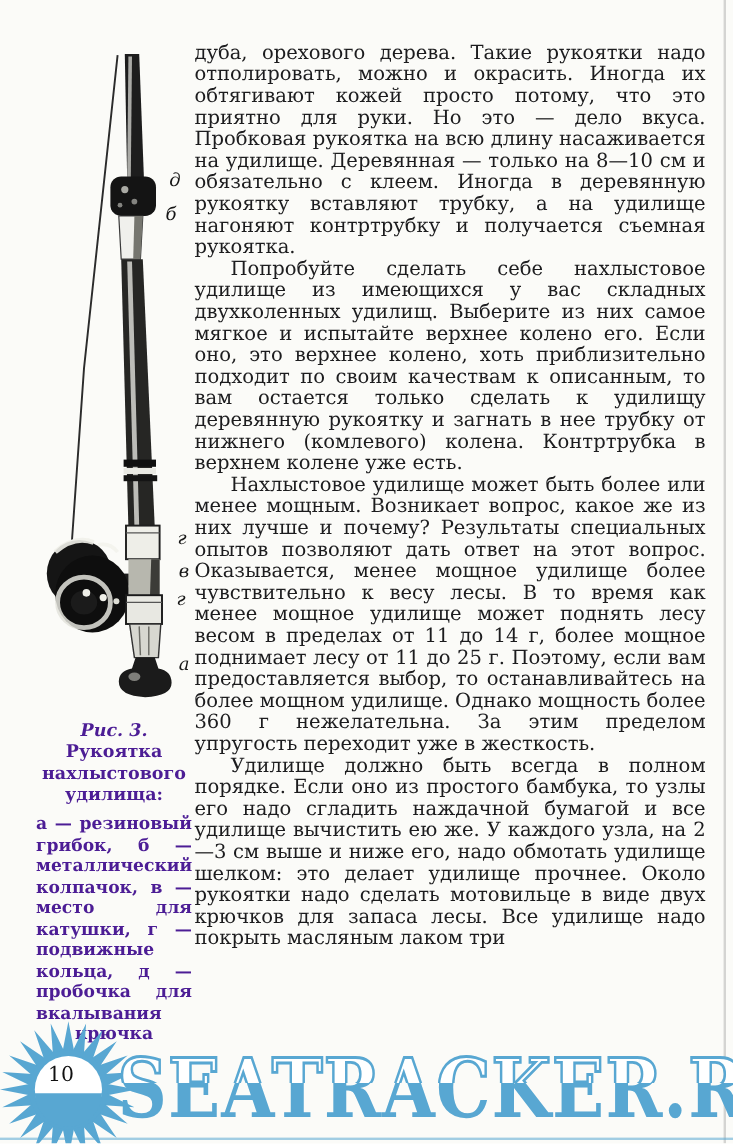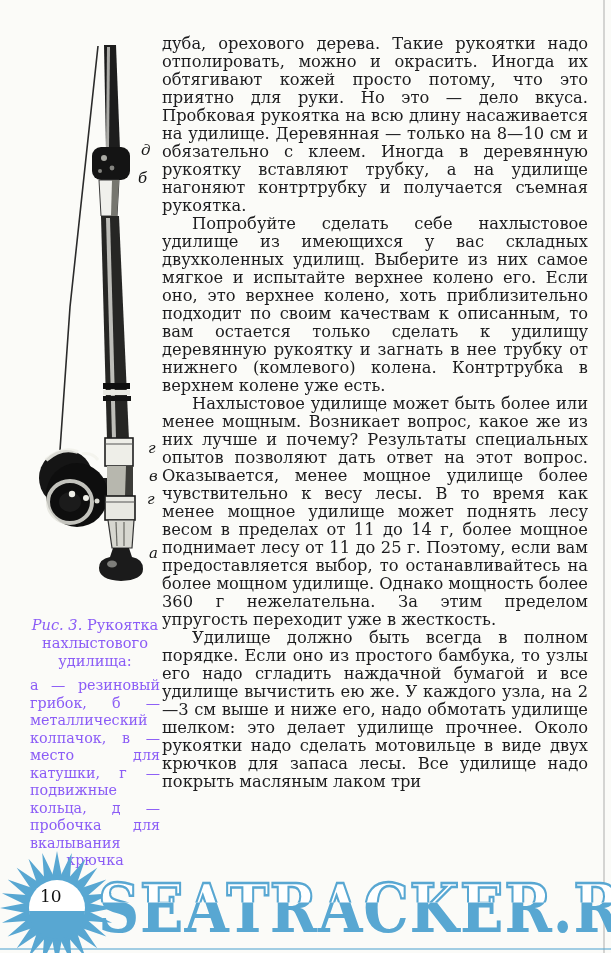--- a/index.html
+++ b/index.html
@@ -12,22 +12,22 @@
     color:var(--ink,#1c1c1e);
   }
   
   .figure{position:absolute;left:20px;top:40px;width:150px;height:578px;}
   .fig-label{
     position:absolute;
     font:italic 15px/15px "DejaVu Serif", serif;
     color:#161616;
   }
   .caption{
-    position:absolute;left:30px;top:616px;width:130px;
-    font-size:14.6px;line-height:18px;color:#8b5cf6;
+    position:absolute;left:30px;top:600px;width:130px;
+    font-size:14.6px;line-height:18px;color:#4c1d95;font-weight:bold;
   }
   .caption-title{text-align:center;margin:0 0 7px 0;}
   .caption-fig{font-style:italic;}
   .caption-legend{
     text-align:justify;text-align-last:center;
     font-size:14.3px;line-height:17.5px;
   }
   .page-number{
     position:absolute;left:40px;top:886px;
     font-size:17px;color:#111;z-index:7;

